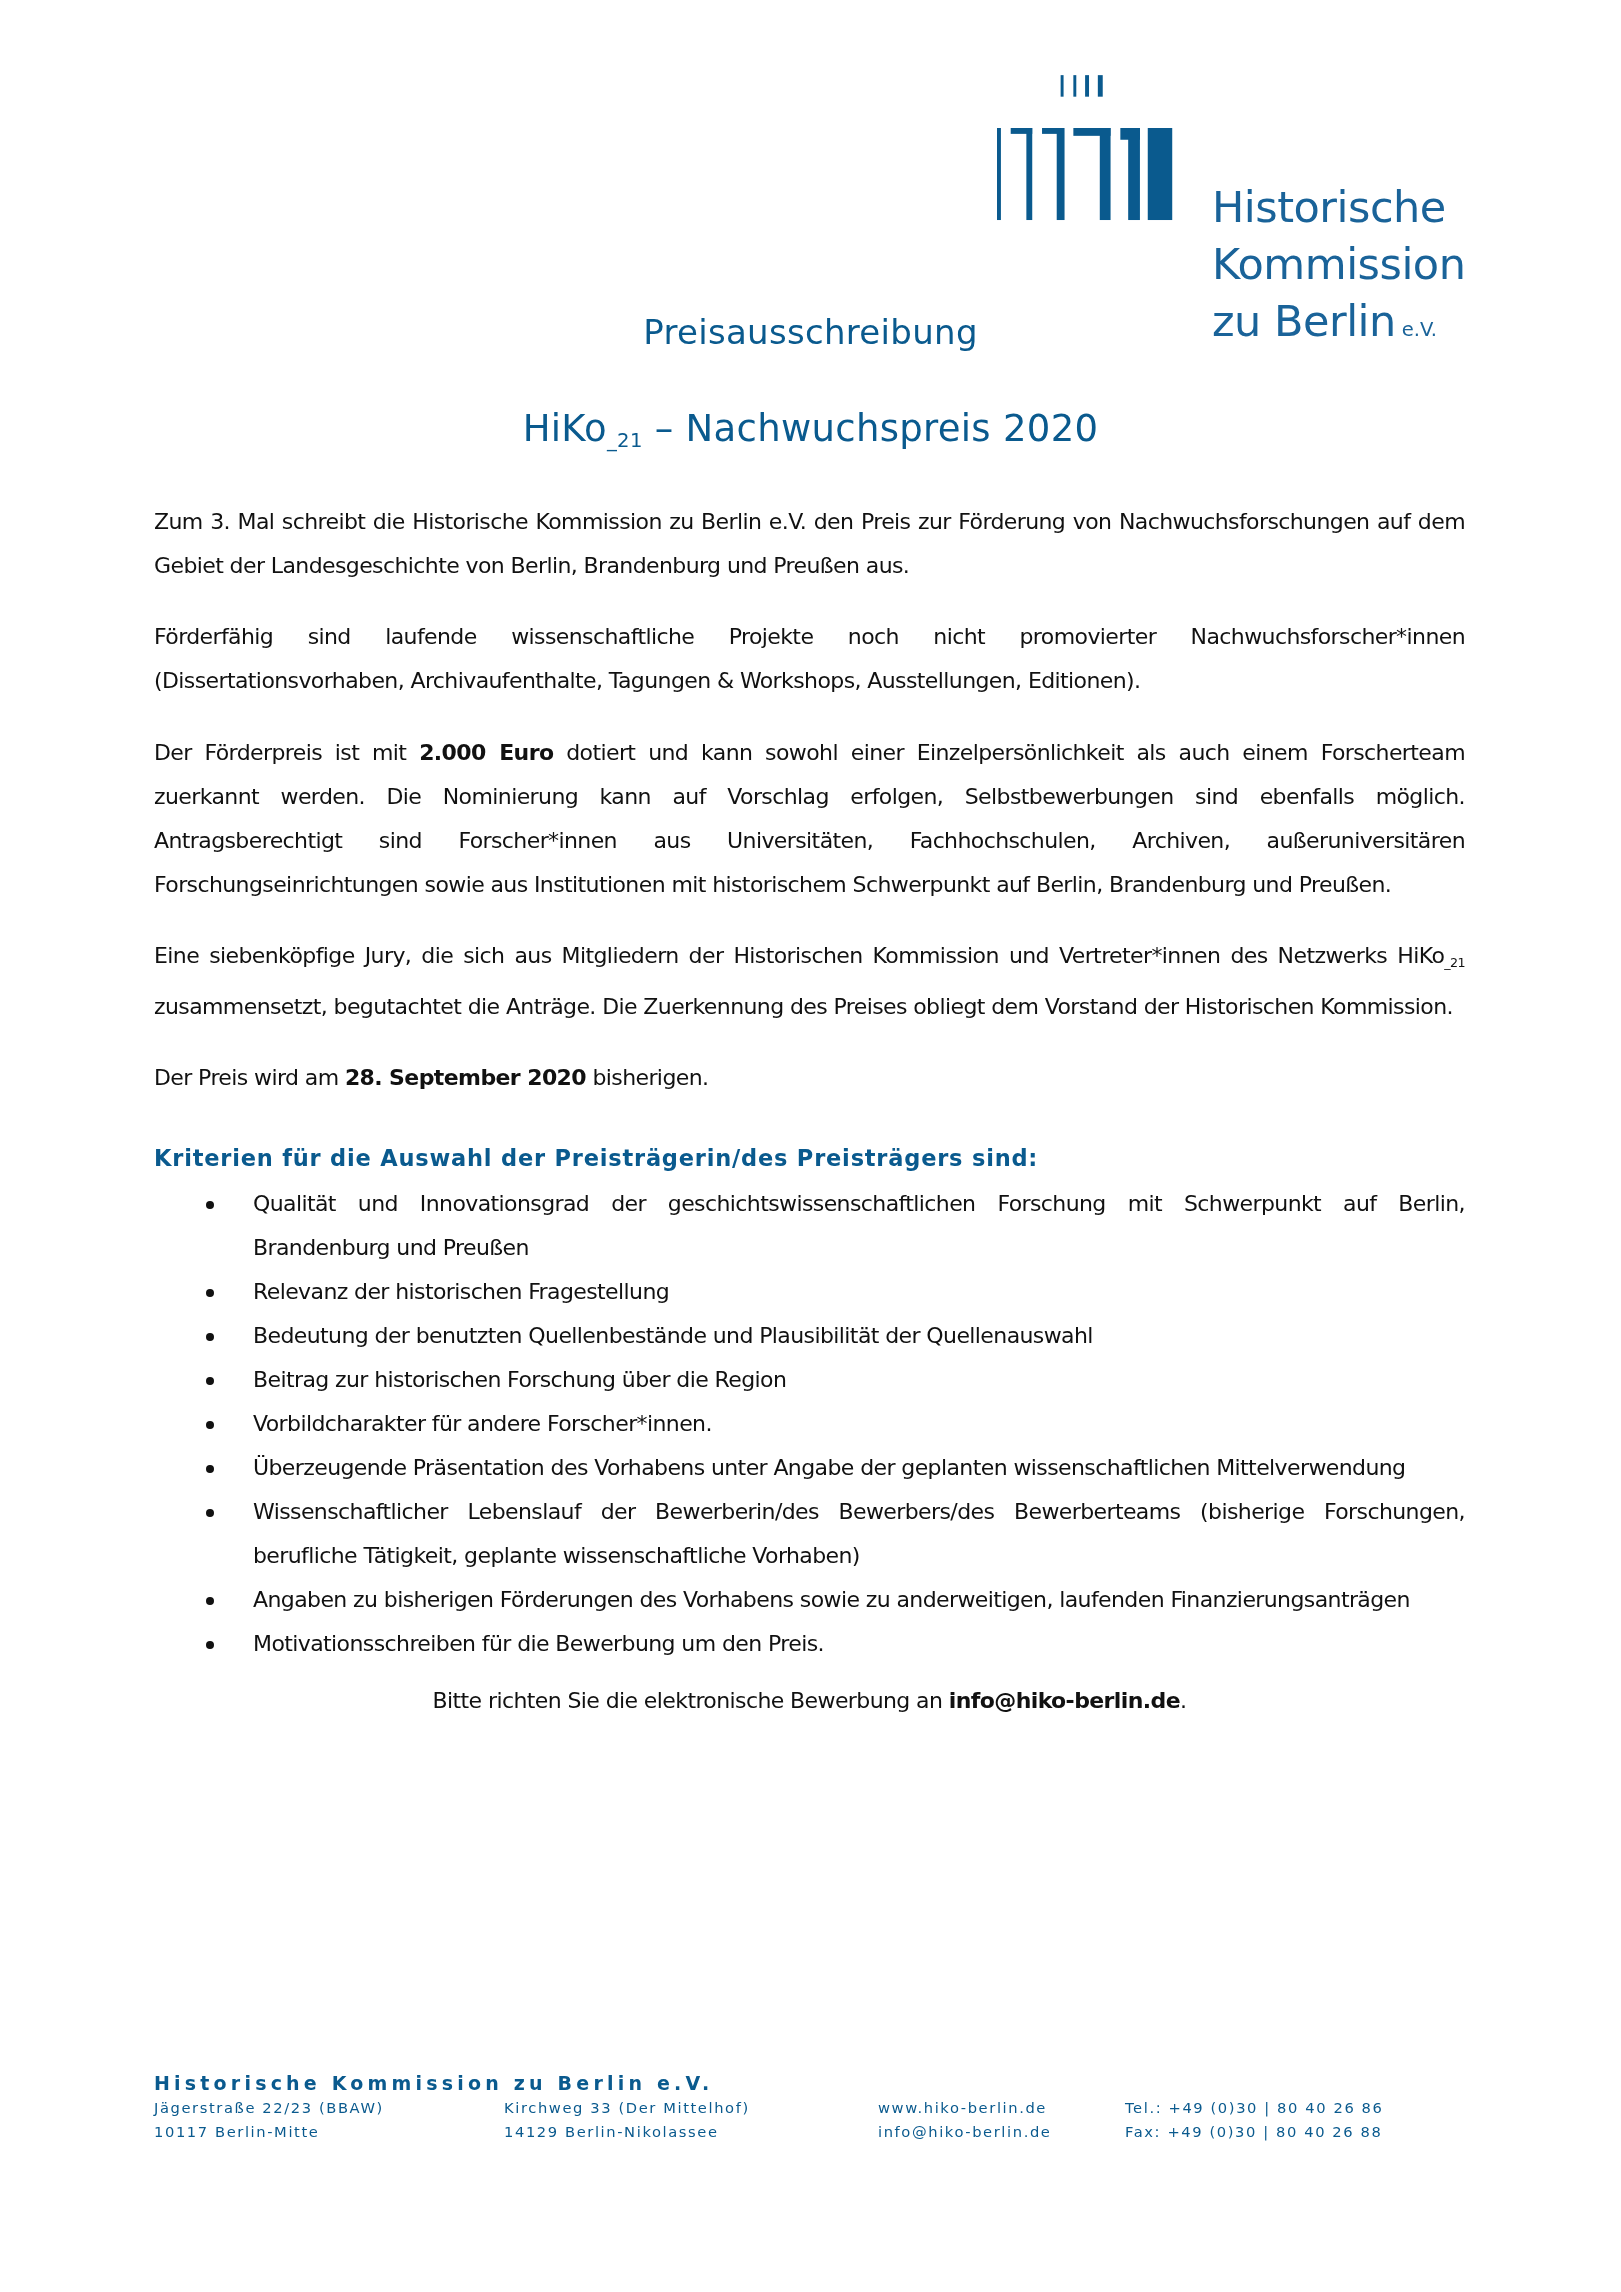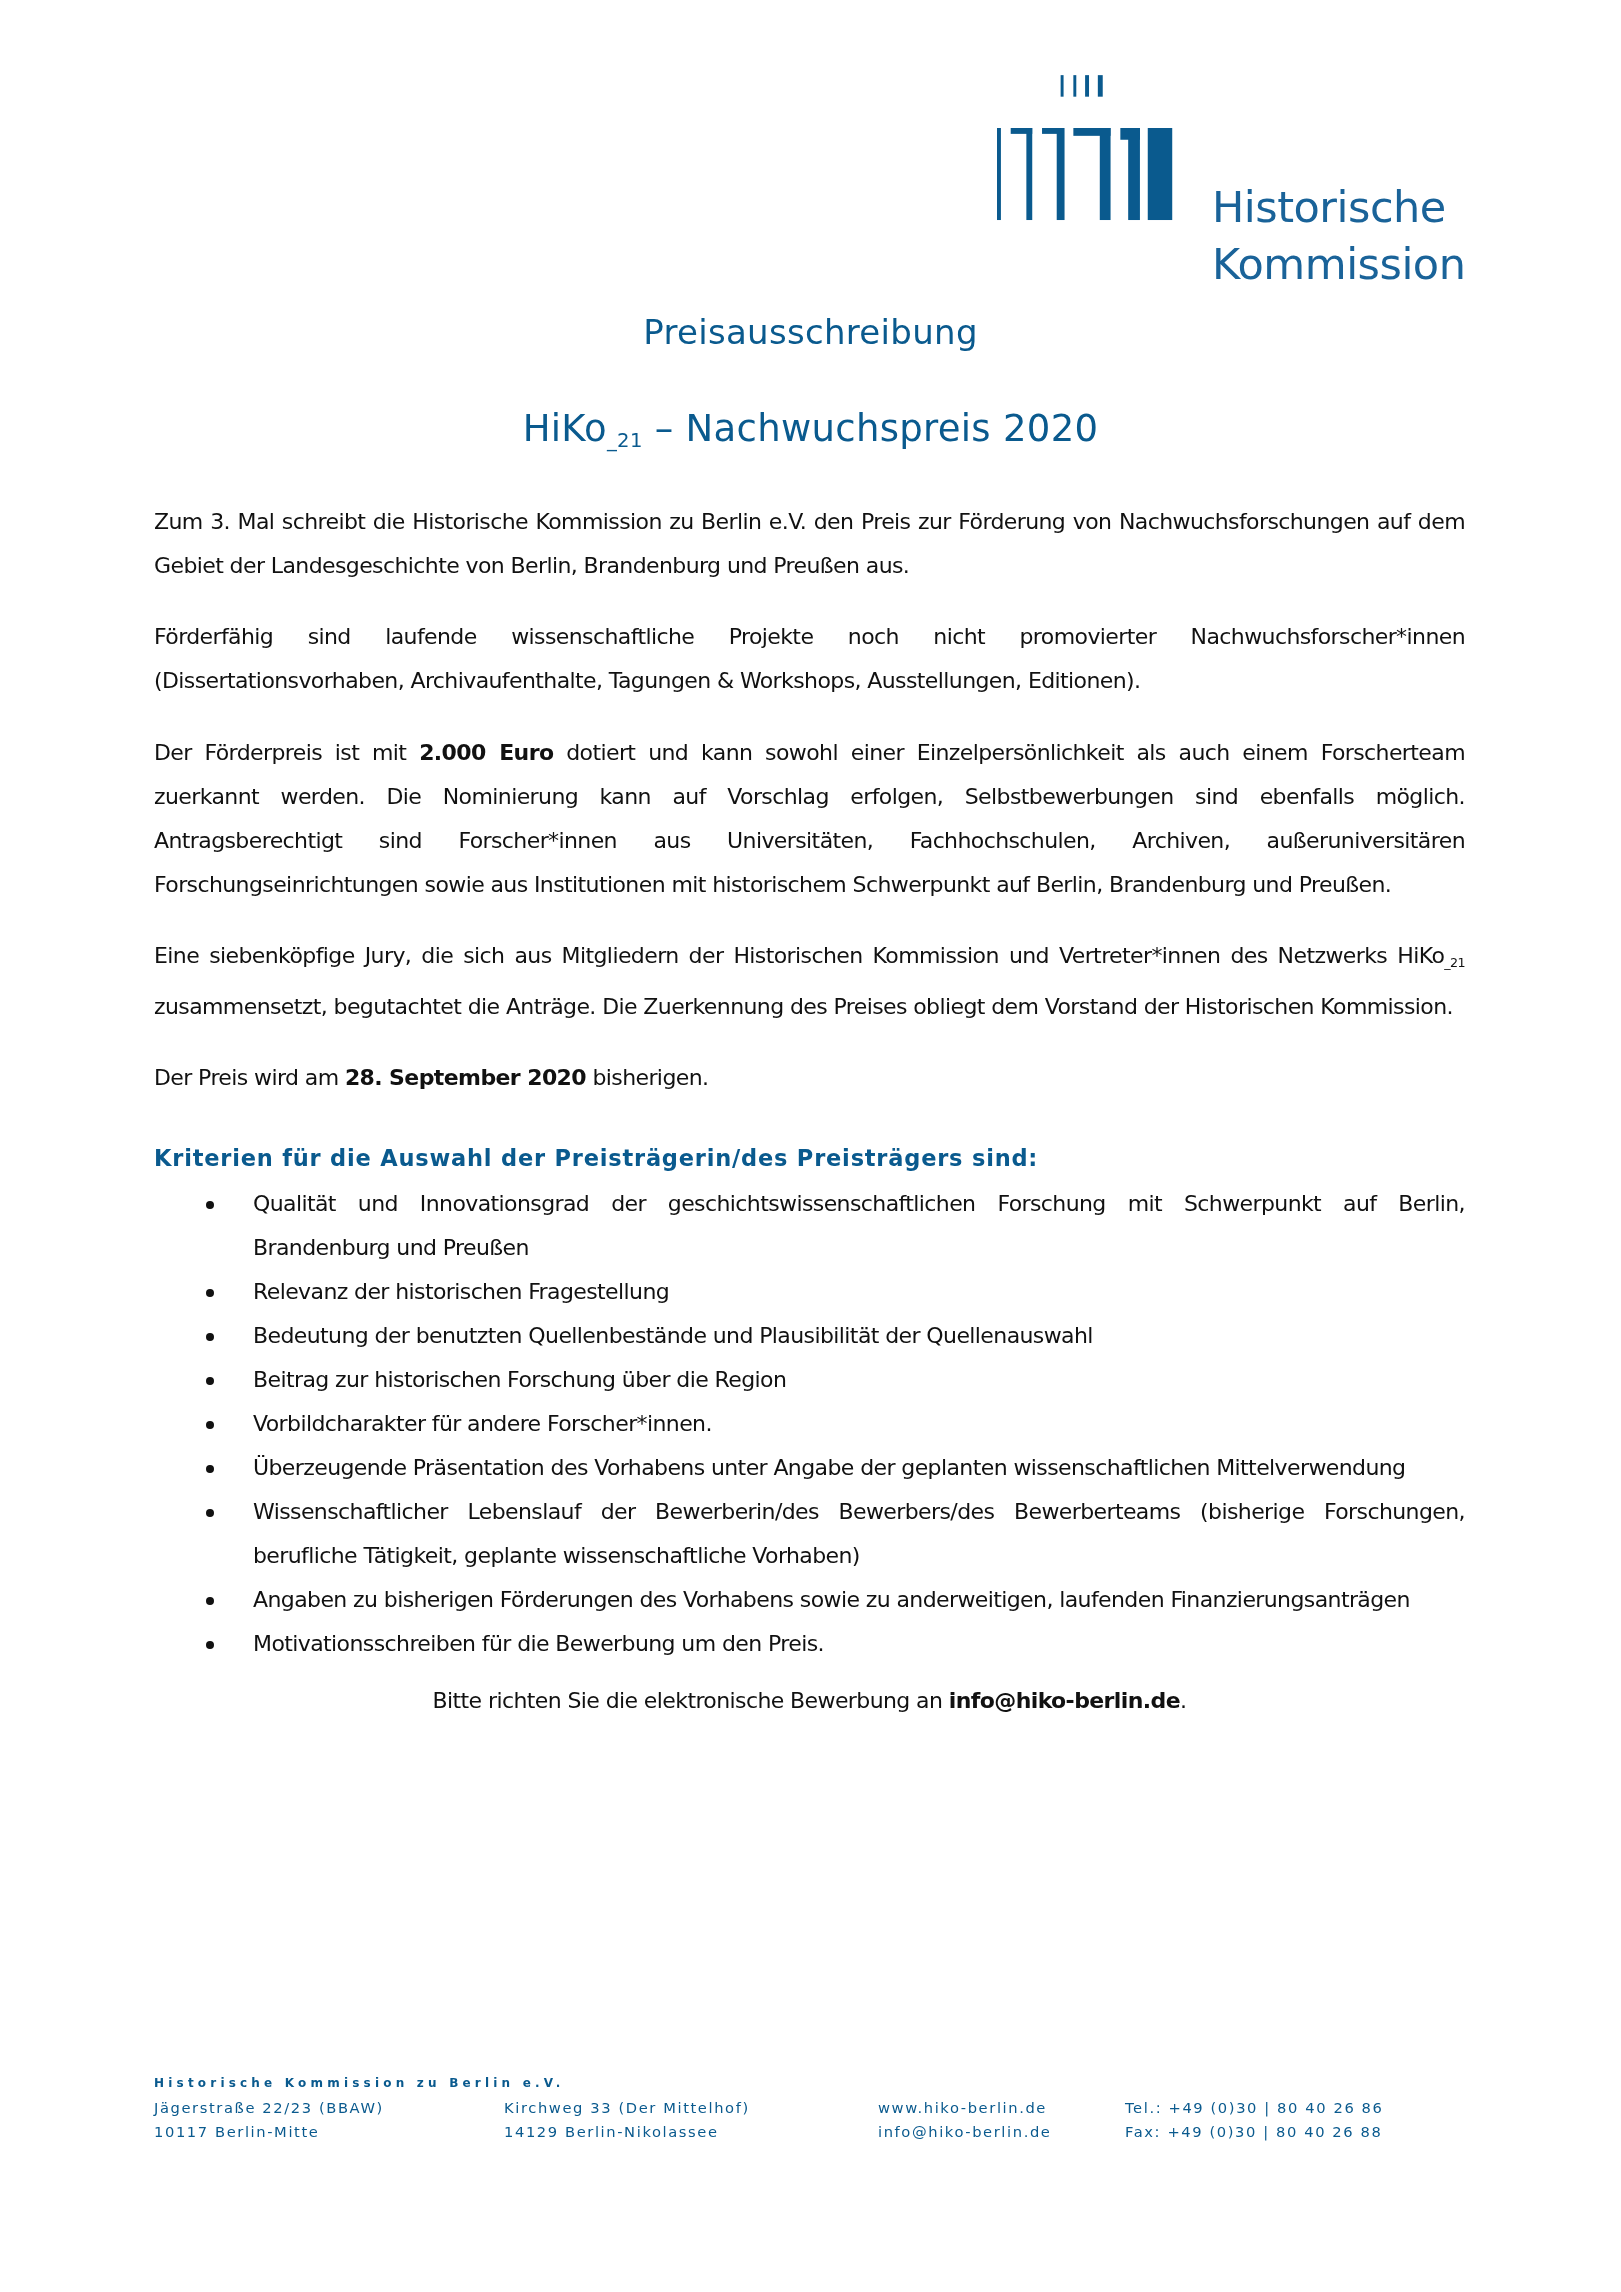--- a/index.html
+++ b/index.html
@@ -70,21 +70,21 @@
     .closing {
       margin-top: 12.7px; text-align: center; padding-right: 0px;
     }
 
     
     .footer {
       position: absolute; left: 154px; top: 2072px; width: 1313px;
       color: #0a5a8e; font-family: "DejaVu Sans", sans-serif;
     }
     .footer-title {
-      font-size: 12px; font-weight: bold; letter-spacing: 4.2px; line-height: 23.5px;
+      font-size: 19px; font-weight: bold; letter-spacing: 4.2px; line-height: 23.5px;
     }
     .footer-row { position: relative; height: 24.5px; font-size: 14.7px; letter-spacing: 1.6px; line-height: 24.5px; }
     .footer-row span { position: absolute; top: 0; white-space: nowrap; }
     .c1 { left: 0; } .c2 { left: 350px; } .c3 { left: 724px; } .c4 { left: 971px; }
   </style>
 </head>
 <body>
 
 <div class="logo">
   <svg class="logo-mark" viewBox="0 0 190 160" width="186" height="157">
@@ -103,20 +103,21 @@
       <rect x="78" y="56" width="38" height="8"></rect>
       <rect x="105" y="56" width="11" height="94"></rect>
       <rect x="126" y="56" width="20" height="12"></rect>
       <rect x="134" y="56" width="12" height="94"></rect>
       <rect x="154" y="56" width="25" height="94"></rect>
     </g>
   </svg>
   <div class="logo-text">
     <div>Historische</div>
     <div>Kommission</div>
+    <div><span>zu Berlin</span><span class="ev">e.V.</span></div>
   </div>
 </div>
 
 <div class="title1"><span>Preisausschreibung</span></div>
 <div class="title2"><span>HiKo</span><sub>_21</sub><span> – Nachwuchspreis 2020</span></div>
 
 <div class="body">
   <p class="p">Zum 3. Mal schreibt die Historische Kommission zu Berlin e.V. den Preis zur Förderung von Nachwuchsforschungen auf dem Gebiet der Landesgeschichte von Berlin, Brandenburg und Preußen aus.</p>
   <p class="p">Förderfähig sind laufende wissenschaftliche Projekte noch nicht promovierter Nachwuchsforscher*innen (Dissertationsvorhaben, Archivaufenthalte, Tagungen &amp; Workshops, Ausstellungen, Editionen).</p>
   <p class="p"><span>Der Förderpreis ist mit </span><b>2.000 Euro</b><span> dotiert und kann sowohl einer Einzelpersönlichkeit als auch einem Forscherteam zuerkannt werden. Die Nominierung kann auf Vorschlag erfolgen, Selbstbewerbungen sind ebenfalls möglich. Antragsberechtigt sind Forscher*innen aus Universitäten, Fachhochschulen, Archiven, außeruniversitären Forschungseinrichtungen sowie aus Institutionen mit historischem Schwerpunkt auf Berlin, Brandenburg und Preußen.</span></p>

